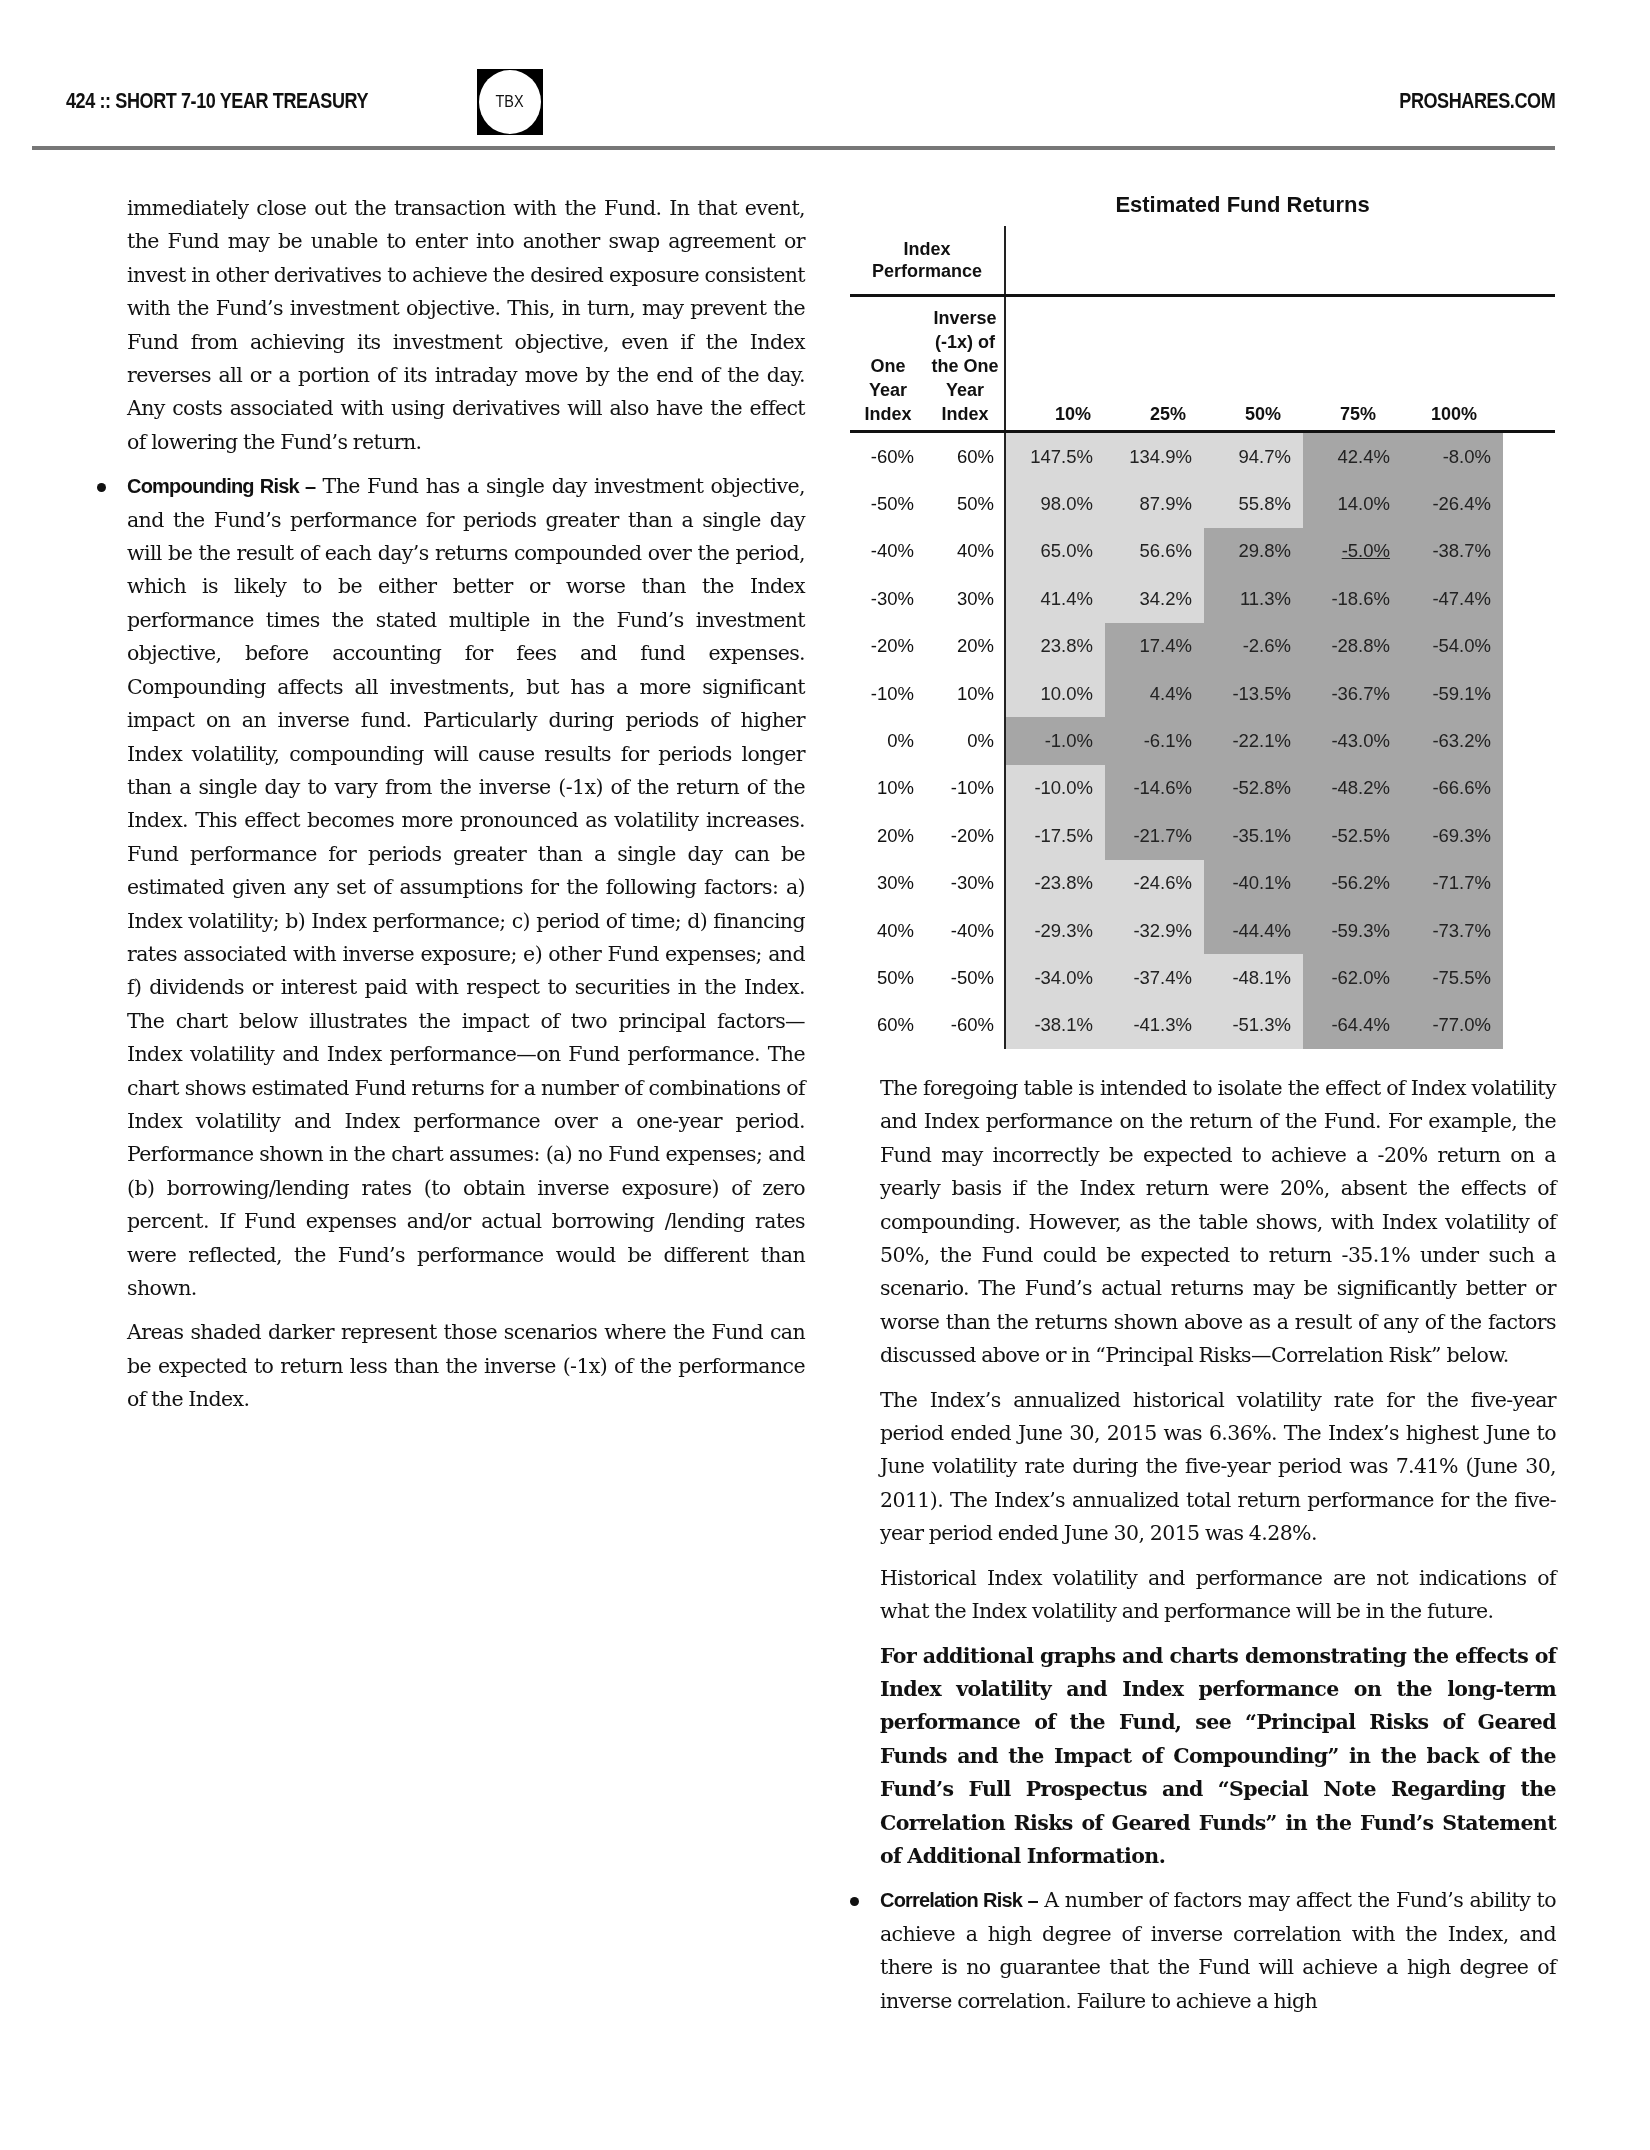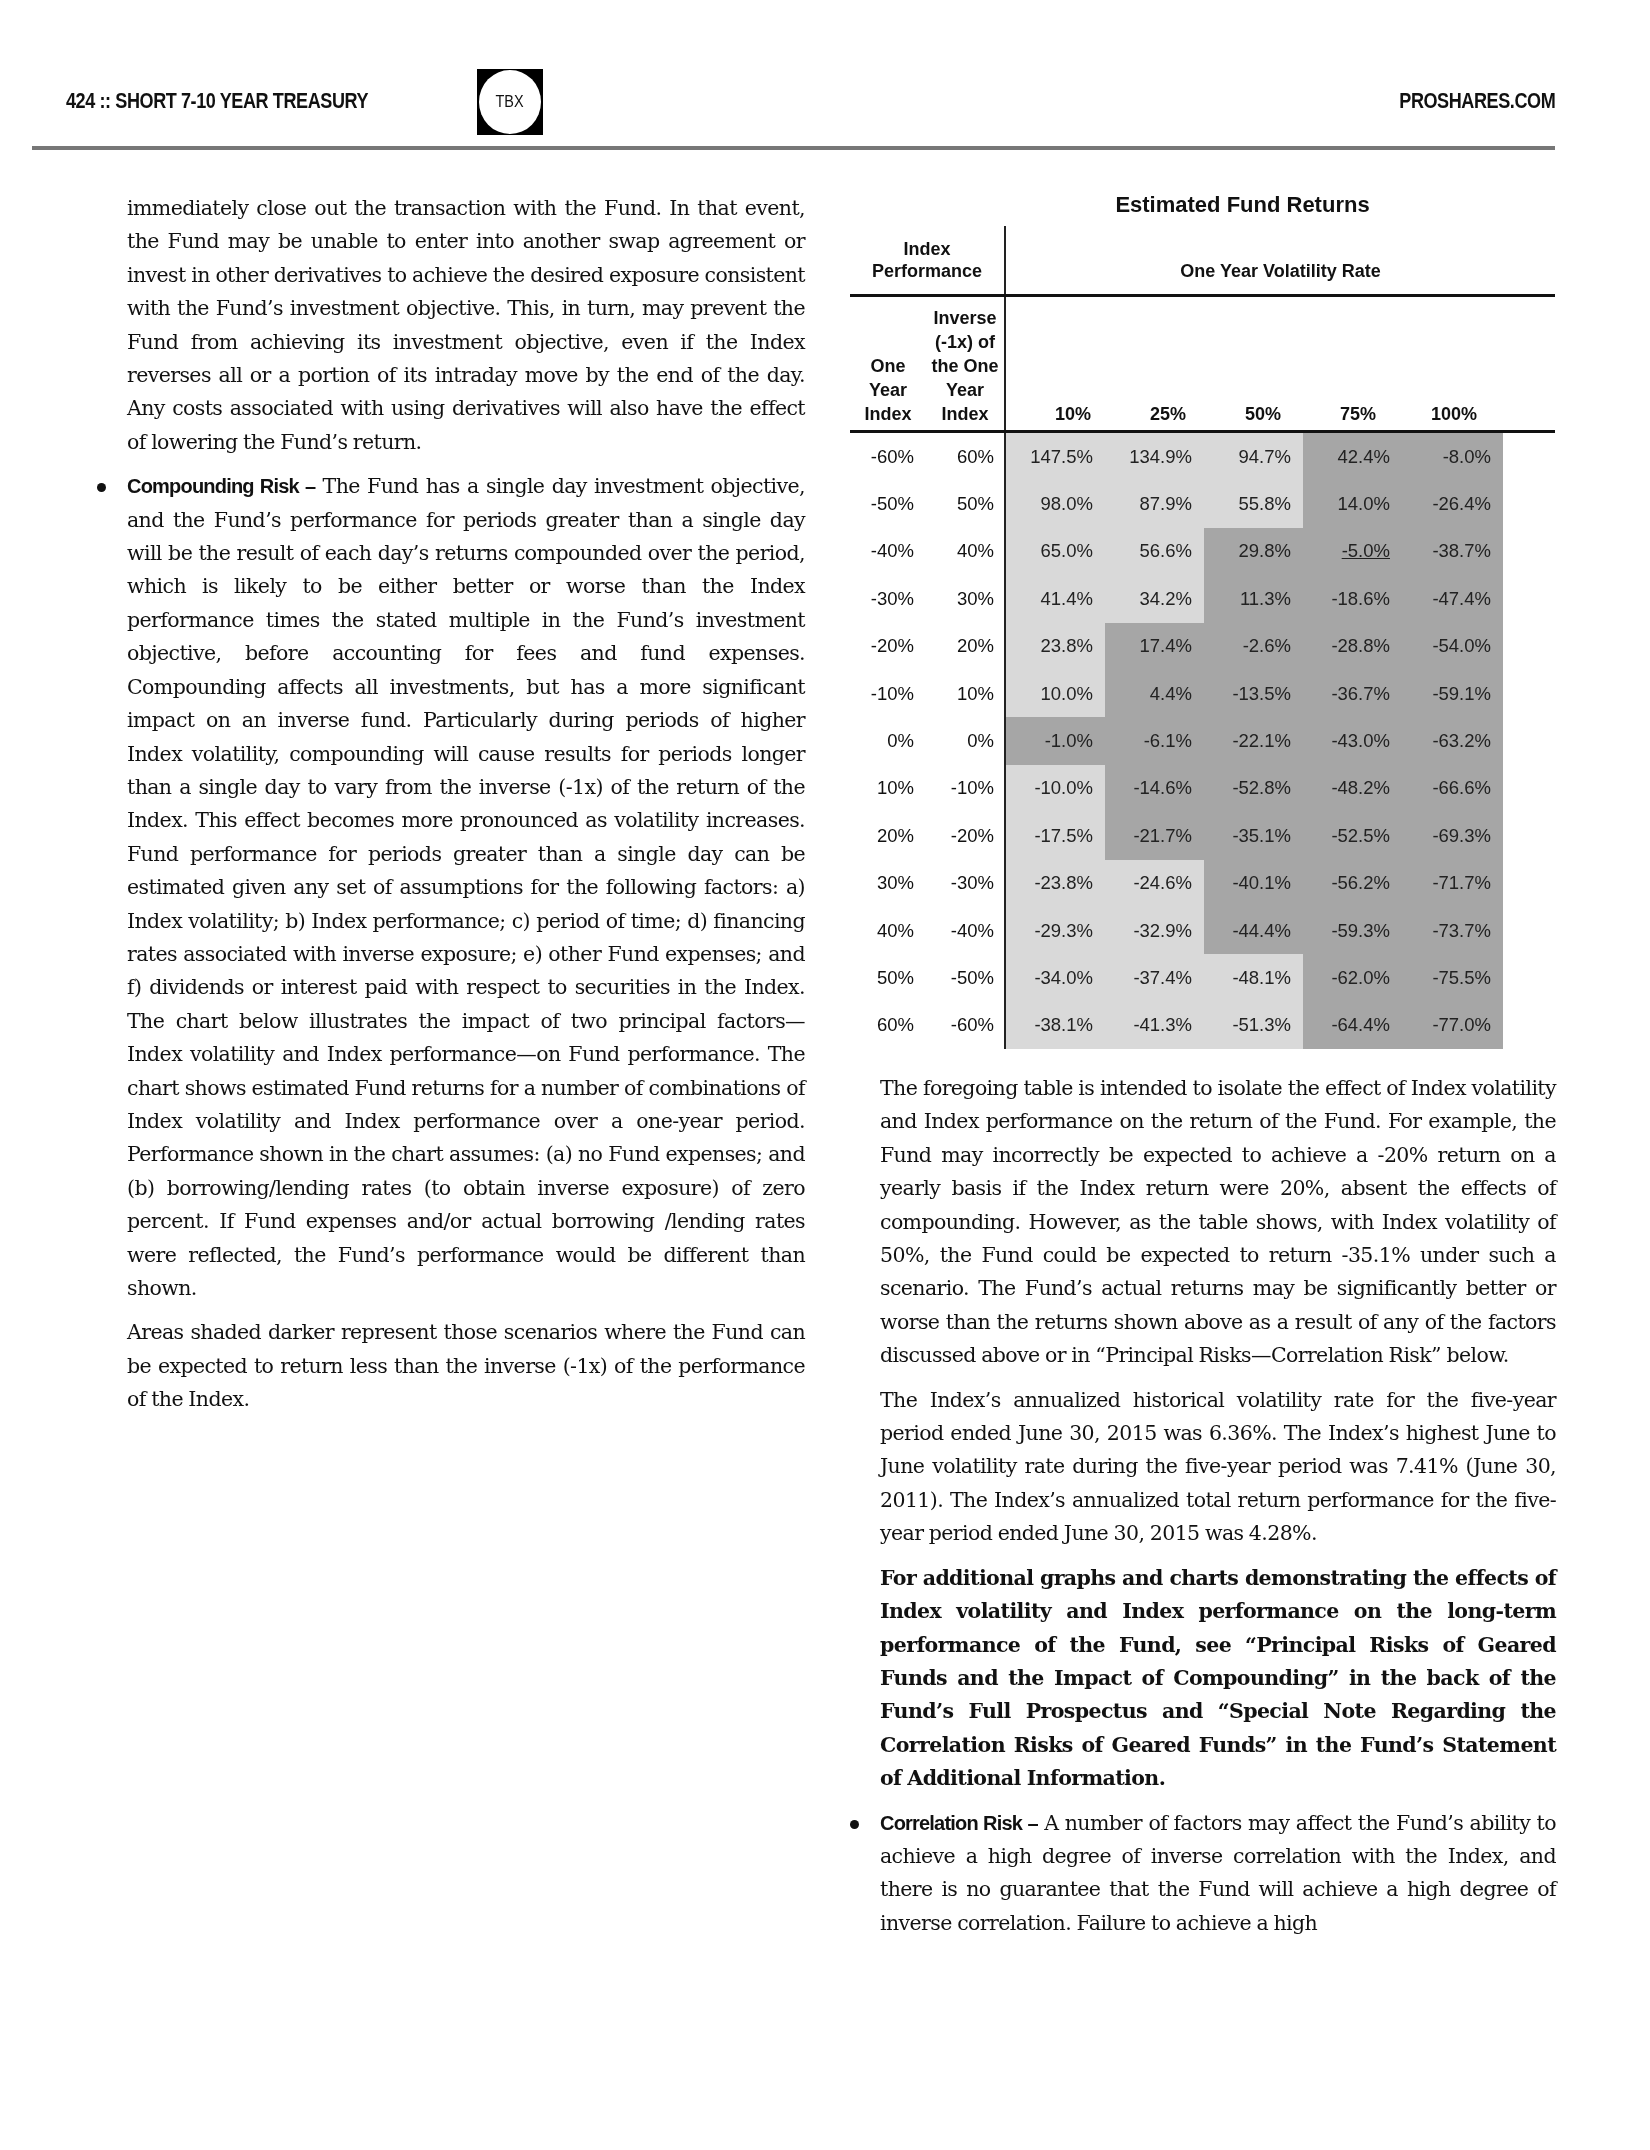--- a/index.html
+++ b/index.html
@@ -59,21 +59,20 @@
     <span class="bullet-dot"></span>
     <span class="risk-label">Compounding Risk –</span><span> The Fund has a single day investment objective, and the Fund’s performance for periods greater than a single day will be the result of each day’s returns compounded over the period, which is likely to be either better or worse than the Index performance times the stated multiple in the Fund’s investment objective, before accounting for fees and fund expenses. Compounding affects all investments, but has a more significant impact on an inverse fund. Particularly during periods of higher Index volatility, compounding will cause results for periods longer than a single day to vary from the inverse (-1x) of the return of the Index. This effect becomes more pronounced as volatility increases. Fund performance for periods greater than a single day can be estimated given any set of assumptions for the following factors: a) Index volatility; b) Index performance; c) period of time; d) financing rates associated with inverse exposure; e) other Fund expenses; and f) dividends or interest paid with respect to securities in the Index. The chart below illustrates the impact of two principal factors—Index volatility and Index performance—on Fund performance. The chart shows estimated Fund returns for a number of combinations of Index volatility and Index performance over a one-year period. Performance shown in the chart assumes: (a) no Fund expenses; and (b) borrowing/lending rates (to obtain inverse exposure) of zero percent. If Fund expenses and/or actual borrowing /lending rates were reflected, the Fund’s performance would be different than shown.</span>
   </p>
   <p>Areas shaded darker represent those scenarios where the Fund can be expected to return less than the inverse (-1x) of the performance of the Index.</p>
 </div>
 
 <div class="tbl">
   <div class="tbl-title">Estimated Fund Returns</div>
   <div class="hdr1">
     <div class="ip">Index Performance</div>
-    <div class="vr">One Year Volatility Rate</div>
   </div>
   <div class="hdr2">
     <div class="c c1">One Year Index</div>
     <div class="c c2">Inverse (-1x) of the One Year Index</div>
     <div class="c vc">10%</div>
     <div class="c vc">25%</div>
     <div class="c vc">50%</div>
     <div class="c vc">75%</div>
     <div class="c vc" style="width:101px">100%</div>
   </div>
@@ -194,18 +193,19 @@
         <div class="v light" style="background: rgb(217, 217, 217);">-51.3%</div>
         <div class="v dark" style="background: rgb(166, 166, 166);">-64.4%</div>
         <div class="v dark last" style="background: rgb(166, 166, 166);">-77.0%</div>
       </div>
     </div>
 </div>
 
 <div class="col col-right">
   <p>The foregoing table is intended to isolate the effect of Index volatility and Index performance on the return of the Fund. For example, the Fund may incorrectly be expected to achieve a -20% return on a yearly basis if the Index return were 20%, absent the effects of compounding. However, as the table shows, with Index volatility of 50%, the Fund could be expected to return -35.1% under such a scenario. The Fund’s actual returns may be significantly better or worse than the returns shown above as a result of any of the factors discussed above or in “Principal Risks—Correlation Risk” below.</p>
   <p>The Index’s annualized historical volatility rate for the five-year period ended June 30, 2015 was 6.36%. The Index’s highest June to June volatility rate during the five-year period was 7.41% (June 30, 2011). The Index’s annualized total return performance for the five-year period ended June 30, 2015 was 4.28%.</p>
+  <p>Historical Index volatility and performance are not indications of what the Index volatility and performance will be in the future.</p>
   <p class="bold-para">For additional graphs and charts demonstrating the effects of Index volatility and Index performance on the long-term performance of the Fund, see “Principal Risks of Geared Funds and the Impact of Compounding” in the back of the Fund’s Full Prospectus and “Special Note Regarding the Correlation Risks of Geared Funds” in the Fund’s Statement of Additional Information.</p>
   <p class="bullet">
     <span class="bullet-dot"></span>
     <span class="risk-label">Correlation Risk –</span><span> A number of factors may affect the Fund’s ability to achieve a high degree of inverse correlation with the Index, and there is no guarantee that the Fund will achieve a high degree of inverse correlation. Failure to achieve a high</span>
   </p>
 </div>
 
 </body></html>

